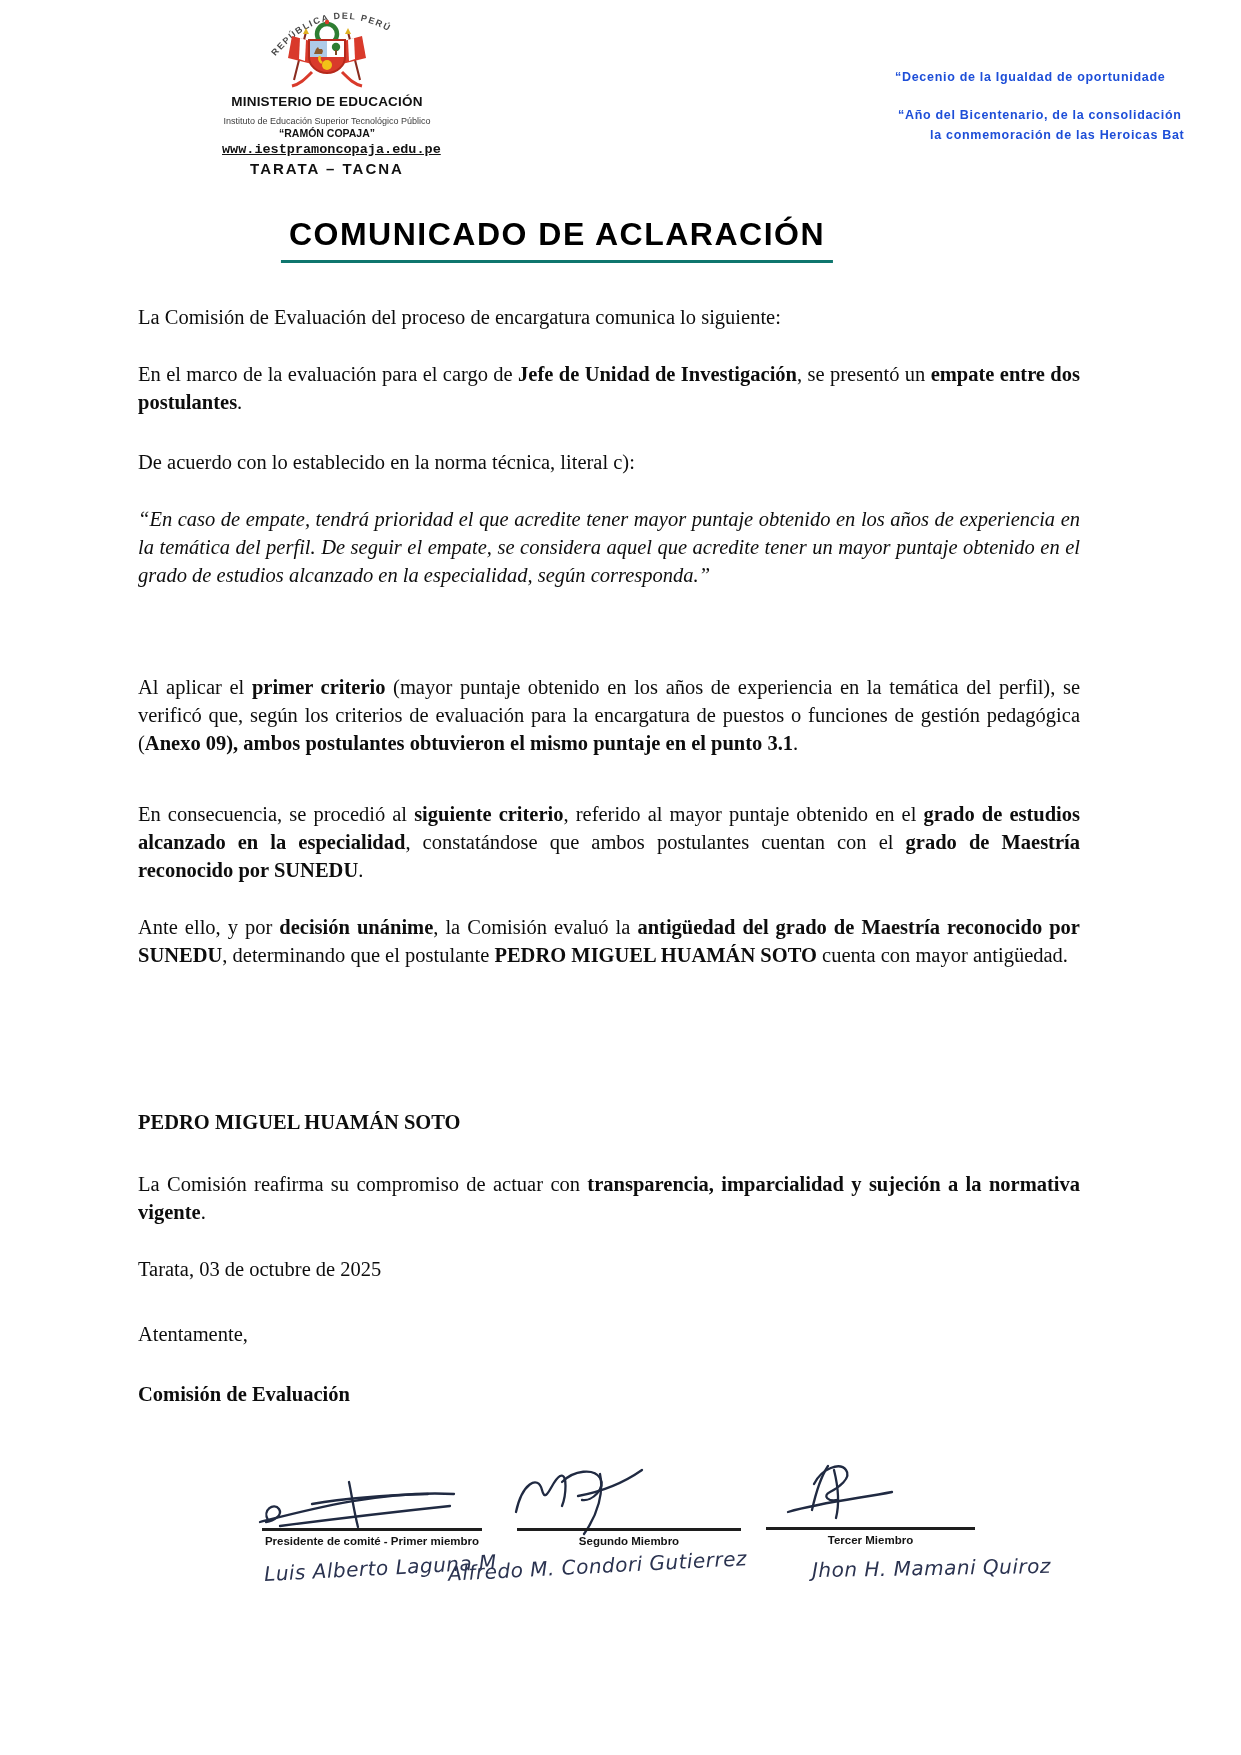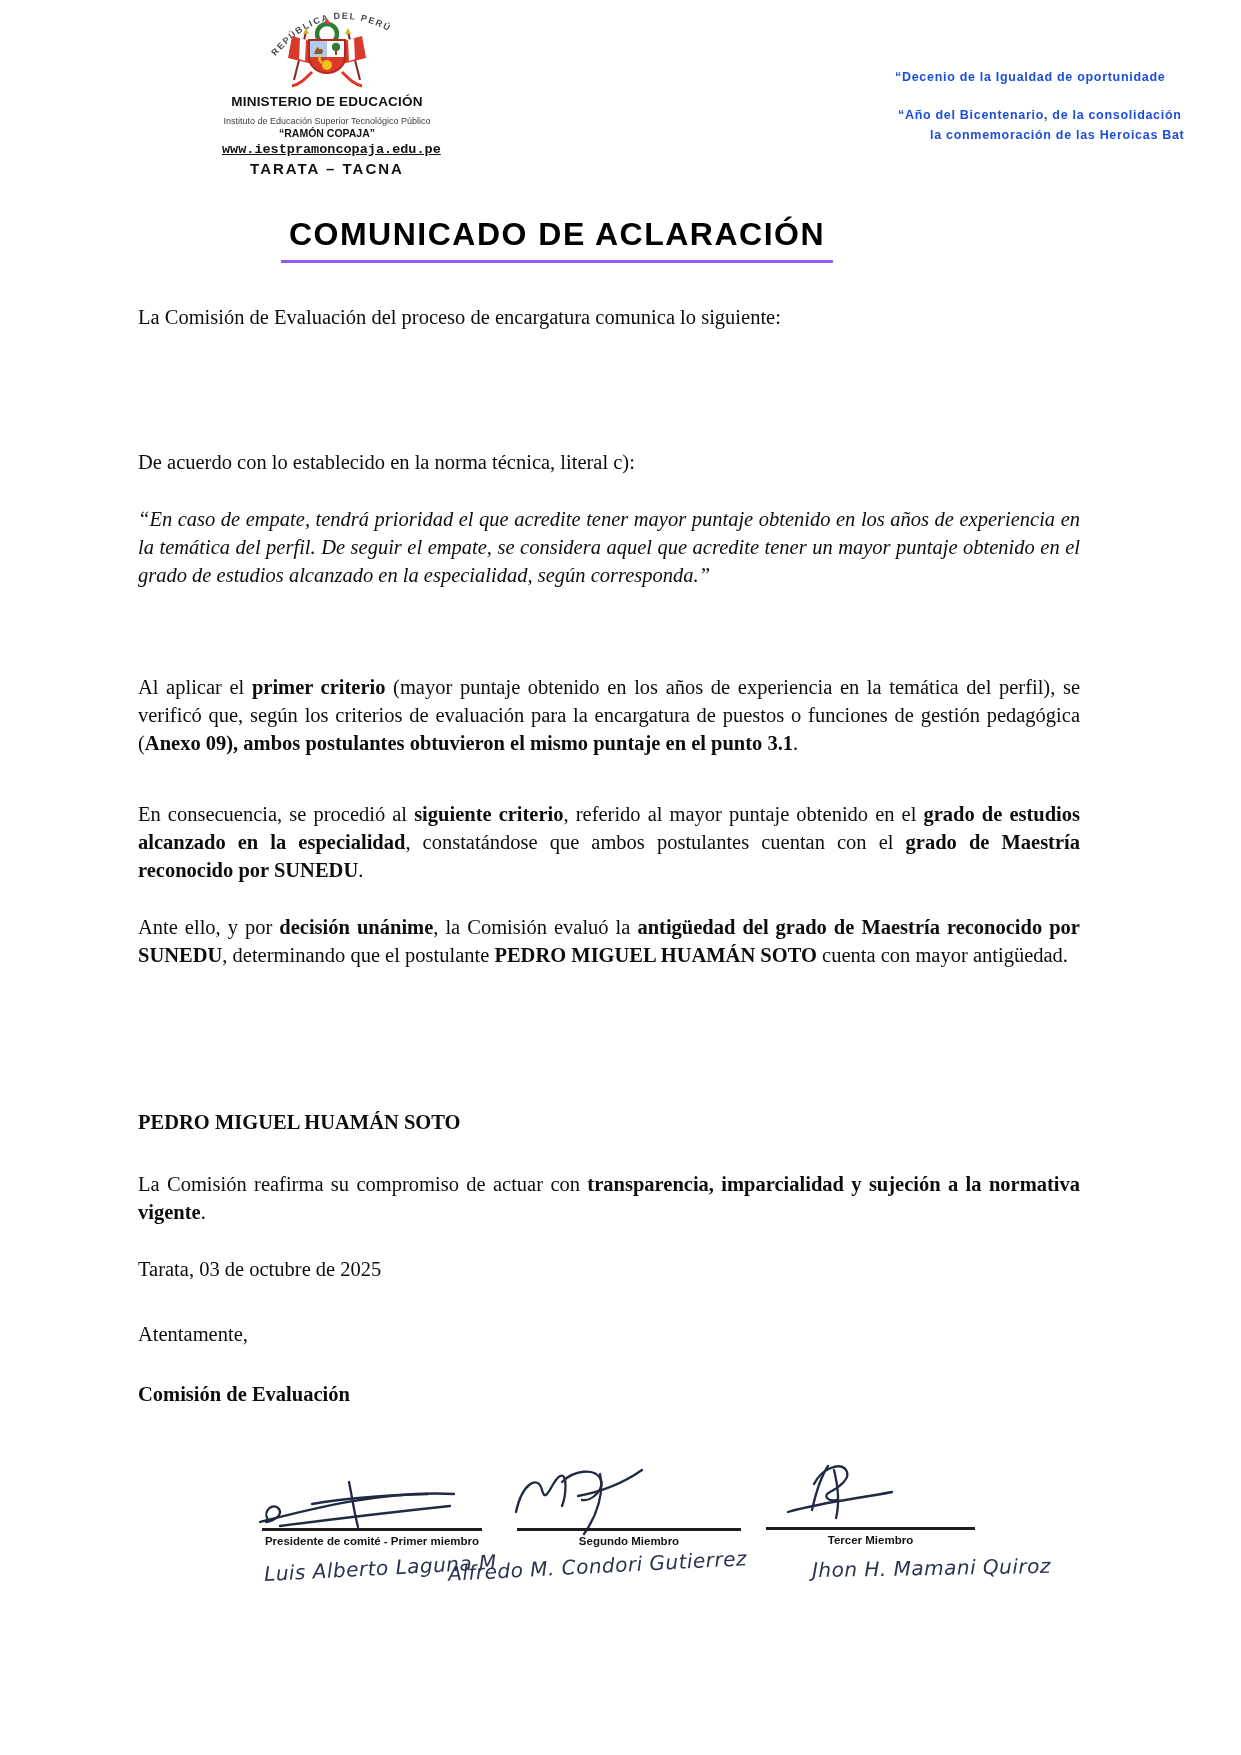--- a/index.html
+++ b/index.html
@@ -27,21 +27,21 @@
     position:absolute;white-space:nowrap;
     font-family:"Liberation Sans", sans-serif;
     font-weight:bold;font-size:12.5px;letter-spacing:.7px;
     color:#1d4ed8;
   }
   
   .doc-title{
     position:absolute;top:216px;left:557px;transform:translateX(-50%);
     font-family:"Liberation Sans", sans-serif;
     font-weight:bold;font-size:32px;letter-spacing:1.5px;white-space:nowrap;
-    padding:0 8px 7px 8px;border-bottom:3px solid #8b5cf6;color:#000;
+    padding:0 8px 7px 8px;border-bottom:3px solid #0f766e;color:#000;
   }
   
   .para{
     position:absolute;left:138px;width:942px;
     font-size:20.5px;line-height:28px;text-align:justify;color:#0d0d0d;
   }
   .para .b{font-weight:bold;}
   .para.it{font-style:italic;}
   
   .sig-line{position:absolute;height:3px;background:#1e1e1e;}
@@ -115,20 +115,23 @@
   <div class="hq" style="left:895px;top:70px;">“Decenio de la Igualdad de oportunidade</div>
   <div class="hq" style="left:898px;top:108px;">“Año del Bicentenario, de la consolidación </div>
   <div class="hq" style="left:930px;top:128px;">la conmemoración de las Heroicas Bat</div>
 
   <div class="doc-title">COMUNICADO DE ACLARACIÓN</div>
 
   <div class="para" style="top:303px;">
     <span>La Comisión de Evaluación del proceso de encargatura comunica lo siguiente:</span>
   </div>
 
+  <div class="para" style="top:360px;">
+    <span>En el marco de la evaluación para el cargo de </span><span class="b">Jefe de Unidad de Investigación</span><span>, se presentó un </span><span class="b">empate entre dos postulantes</span><span>.</span>
+  </div>
 
   <div class="para" style="top:448px;">
     <span>De acuerdo con lo establecido en la norma técnica, literal c):</span>
   </div>
 
   <div class="para it" style="top:505px;">
     <span>“En caso de empate, tendrá prioridad el que acredite tener mayor puntaje obtenido en los años de experiencia en la temática del perfil. De seguir el empate, se considera aquel que acredite tener un mayor puntaje obtenido en el grado de estudios alcanzado en la especialidad, según corresponda.”</span>
   </div>
 
   <div class="para" style="top:658px;margin-top:15px;">

